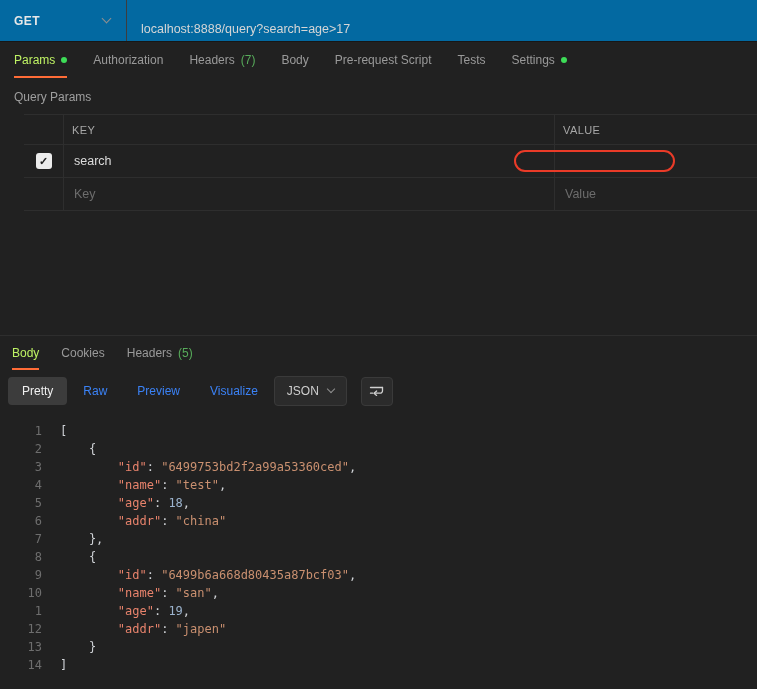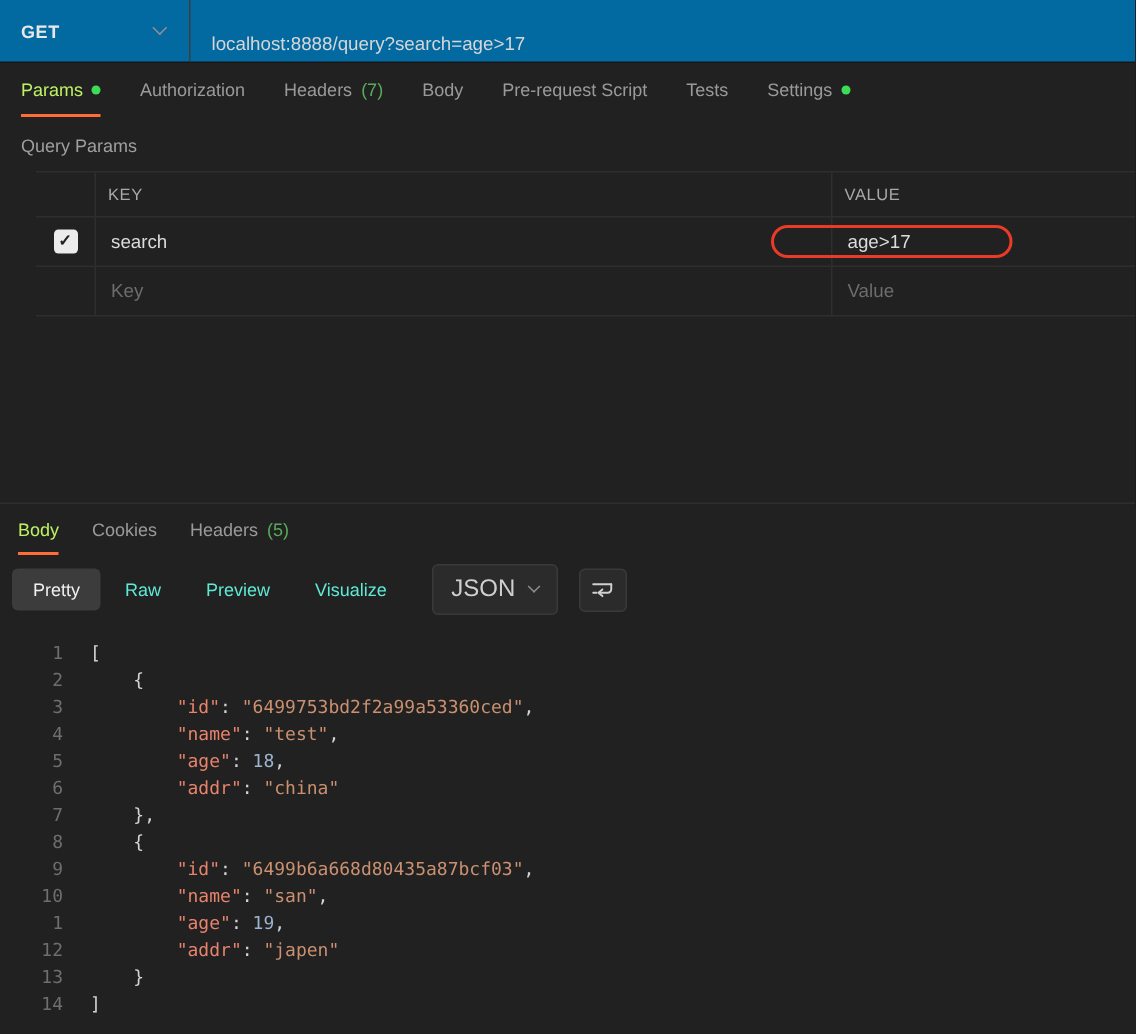--- a/index.html
+++ b/index.html
@@ -54,25 +54,25 @@
   .red-annotation{position:absolute;left:-41px;top:50%;transform:translateY(-50%);
     width:161px;height:22px;border:2.5px solid var(--highlight-red);border-radius:12px;
     pointer-events:none;z-index:2;}
 
   .spacer{height:124px;}
 
   
   .resp{border-top:1px solid #2e2e2e;}
   .resp-tabs{display:flex;align-items:stretch;height:34px;padding:0 12px;gap:22px;}
   .resp-toolbar{display:flex;align-items:center;gap:2px;padding:6px 8px;}
-  .view-tab{background:transparent;border:none;color:#5eead4;font-size:12px;padding:7px 14px;
+  .view-tab{background:transparent;border:none;color:#3b82f6;font-size:12px;padding:7px 14px;
     border-radius:4px;cursor:pointer;font-family:"Liberation Sans",sans-serif;}
   .view-tab.active{background:#3c3c3c;color:#f0f0f0;}
-  .format-dd{display:flex;align-items:center;gap:9px;margin-left:14px;padding:7px 12px;border-radius:4px;
-    color:#cfcfcf;font-size:16px;background:#2b2b2b;border:1px solid #3a3a3a;cursor:pointer;}
+  .format-dd{display:flex;align-items:center;gap:9px;padding:7px 12px;border-radius:4px;
+    color:#cfcfcf;font-size:12px;background:#2b2b2b;border:1px solid #3a3a3a;cursor:pointer;}
   .wrap-btn{margin-left:12px;width:32px;height:29px;background:#2b2b2b;border:1px solid #3a3a3a;
     border-radius:4px;display:flex;align-items:center;justify-content:center;cursor:pointer;padding:0;}
 
   
   .code{padding-top:10px;font-family:"DejaVu Sans Mono",monospace;font-size:12px;line-height:18px;}
   .code-line{display:flex;white-space:pre;}
   .ln{width:42px;text-align:right;color:#6e6e6e;flex:none;}
   .lc{margin-left:18px;}
   .tok-punc,.tok-ws{color:#d0d3d7;}
   .tok-key{color:#e8836c;}
@@ -136,21 +136,20 @@
       <div class="c-check">
         <div class="checkbox checked">
           <span class="checkmark">✓</span>
         </div>
       </div>
       <div class="c-key">
         <input class="cell-input" value="search" style="">
       </div>
       <div class="c-value">
         <div class="red-annotation"></div>
-        <input class="cell-input" value="age&gt;17" style="">
       </div>
     </div>
 
     <div class="qp-row">
       <div class="c-check"></div>
       <div class="c-key">
         <input class="cell-input" placeholder="Key" style="">
       </div>
       <div class="c-value">
         <input class="cell-input" placeholder="Value" style="">

